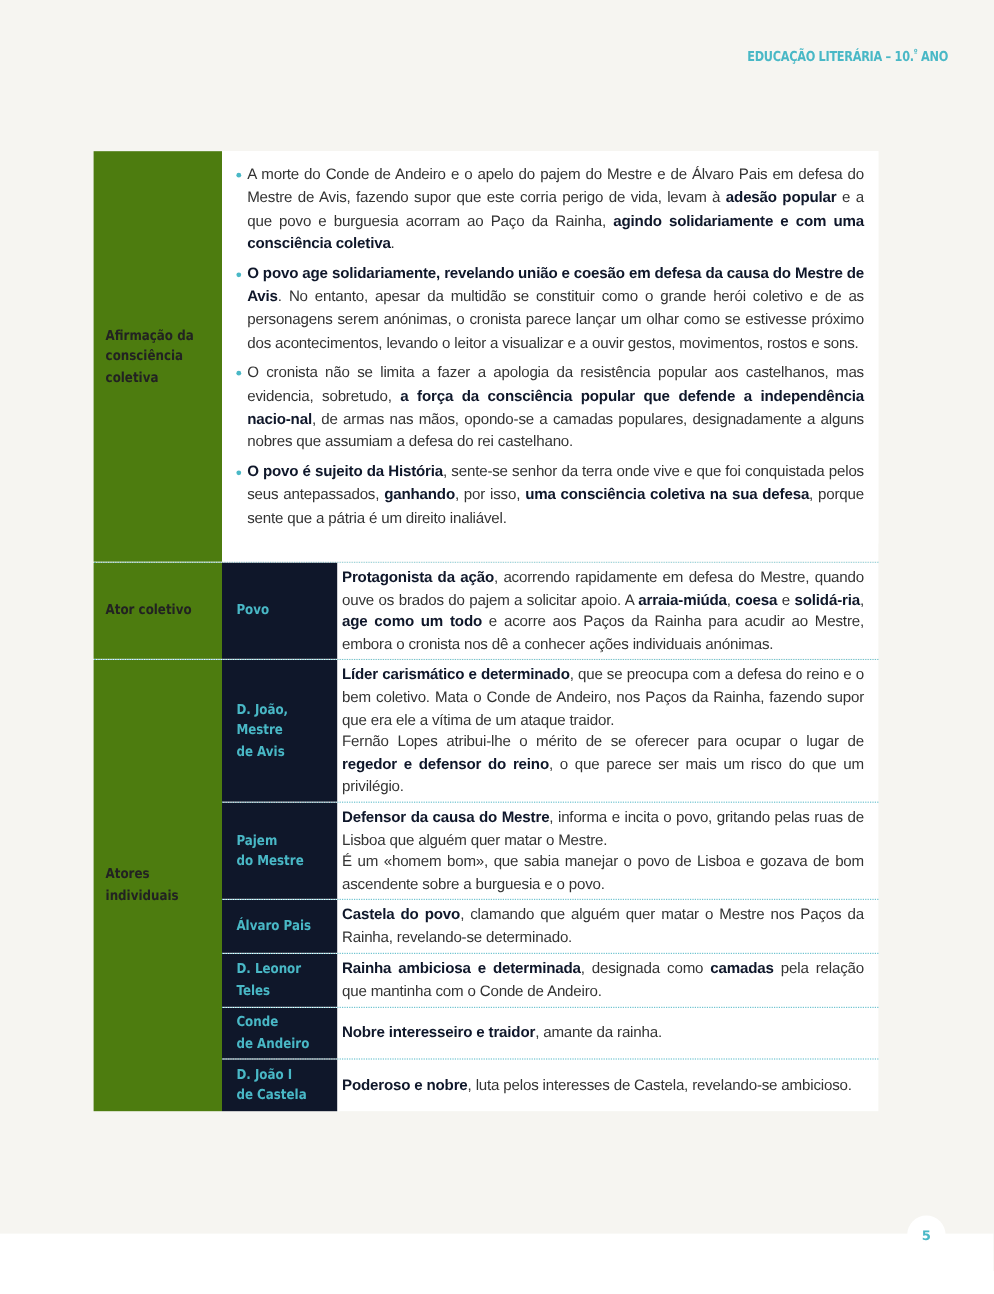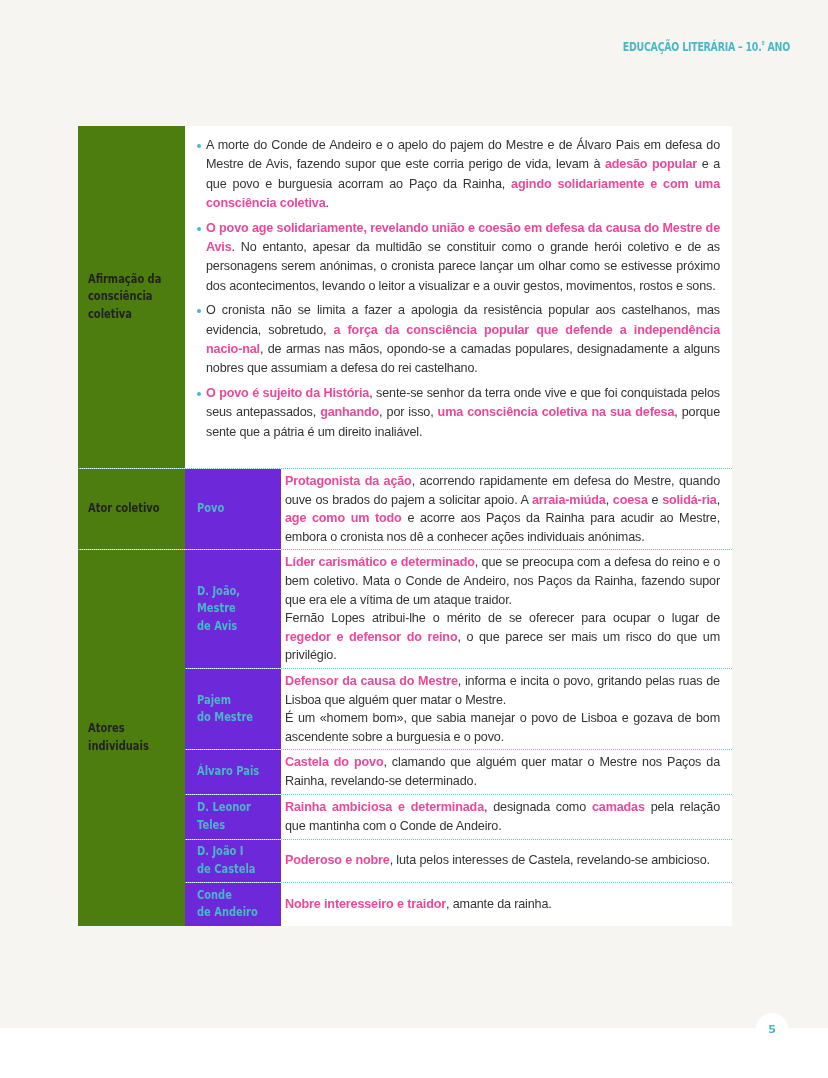--- a/index.html
+++ b/index.html
@@ -102,42 +102,42 @@
       display: flex;
       border-bottom: 1px dotted #6ec3cf;
     }
     .sub-row:last-child { border-bottom: none; }
     .col-name {
       width: 96px;
       flex-shrink: 0;
       display: flex;
       align-items: center;
       padding-left: 12px;
-      background: #6d28d9;
+      background: #0f172a;
       font-family: "DejaVu Sans", sans-serif;
       font-size: 11.5px;
       font-weight: bold;
       line-height: 17.5px;
       color: #49b8c6;
     }
     .col-name span { display: block; transform: scaleX(0.86); transform-origin: left center; white-space: pre-line; }
     .col-desc {
       flex: 1;
       padding: 3px 12px 3px 4px;
       font-family: "Liberation Sans", sans-serif;
       font-size: 12.6px;
       line-height: 18.6px;
       text-align: justify;
       letter-spacing: -0.15px;
       color: #333;
       display: flex;
       flex-direction: column;
       justify-content: center;
     }
-    b { color: #ec4899; font-weight: bold; }
+    b { color: #0f172a; font-weight: bold; }
     .row-1 .col-cat { min-height: 342px; }
   </style>
 </head>
 <body>
 
 <div class="header">
   <span>EDUCAÇÃO LITERÁRIA – 10.</span><sup>º</sup><span> ANO</span>
 </div>
 
 <div class="table">
@@ -208,35 +208,35 @@
           <div class="col-name">
             <span>D. Leonor
 Teles</span>
           </div>
           <div class="col-desc">
             <div><b>Rainha ambiciosa e determinada</b><span>, designada como </span><b>camadas</b><span> pela relação que mantinha com o Conde de Andeiro.</span></div>
           </div>
         </div>
         <div class="sub-row" style="min-height: 43px;">
           <div class="col-name">
+            <span>Conde
+de Andeiro</span>
+          </div>
+          <div class="col-desc">
+            <div><b>Nobre interesseiro e traidor</b><span>, amante da rainha.</span></div>
+          </div>
+        </div>
+        <div class="sub-row" style="min-height: 43px;">
+          <div class="col-name">
             <span>D. João I
 de Castela</span>
           </div>
           <div class="col-desc">
             <div><b>Poderoso e nobre</b><span>, luta pelos interesses de Castela, revelando-se ambicioso.</span></div>
           </div>
         </div>
-        <div class="sub-row" style="min-height: 43px;">
-          <div class="col-name">
-            <span>Conde
-de Andeiro</span>
-          </div>
-          <div class="col-desc">
-            <div><b>Nobre interesseiro e traidor</b><span>, amante da rainha.</span></div>
-          </div>
-        </div>
       </div>
   </div>
 
 </div>
 
 <div class="footer-band"></div>
 <div class="page-num-badge">5</div>
 
 </body></html>

